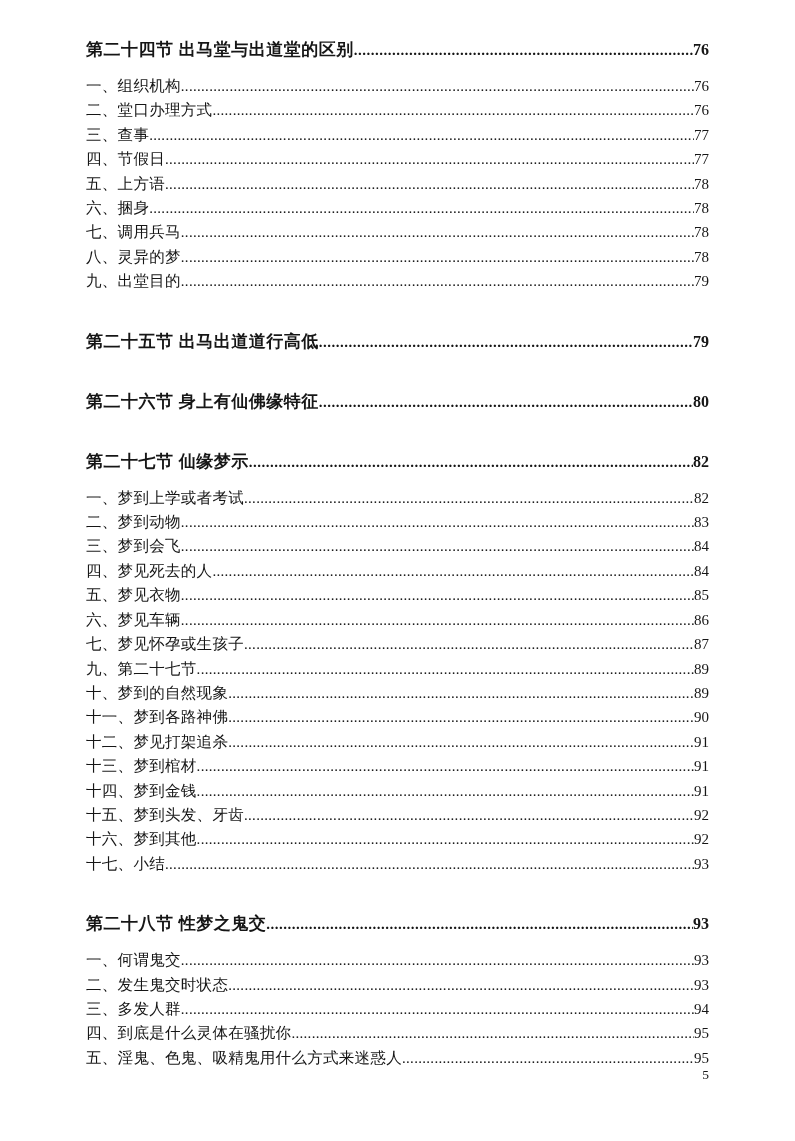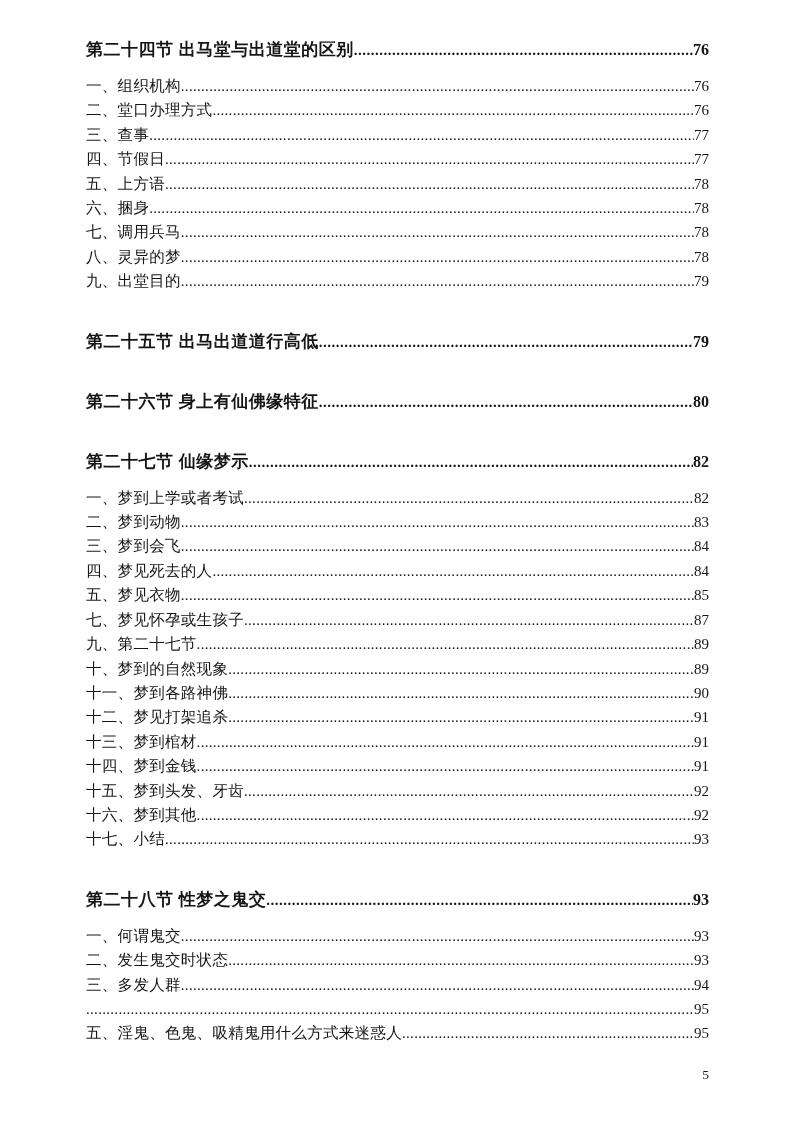--- a/index.html
+++ b/index.html
@@ -187,20 +187,25 @@
             <span class="entry-label">四、梦见死去的人</span>
             <span class="leader"></span>
             <span class="entry-page">84</span>
           </div>
           <div class="row item-row">
             <span class="entry-label">五、梦见衣物</span>
             <span class="leader"></span>
             <span class="entry-page">85</span>
           </div>
           <div class="row item-row">
+            <span class="entry-label">六、梦见车辆</span>
+            <span class="leader"></span>
+            <span class="entry-page">86</span>
+          </div>
+          <div class="row item-row">
             <span class="entry-label">七、梦见怀孕或生孩子</span>
             <span class="leader"></span>
             <span class="entry-page">87</span>
           </div>
           <div class="row item-row">
             <span class="entry-label">九、第二十七节</span>
             <span class="leader"></span>
             <span class="entry-page">89</span>
           </div>
           <div class="row item-row">
@@ -261,20 +266,21 @@
             <span class="entry-label">二、发生鬼交时状态</span>
             <span class="leader"></span>
             <span class="entry-page">93</span>
           </div>
           <div class="row item-row">
             <span class="entry-label">三、多发人群</span>
             <span class="leader"></span>
             <span class="entry-page">94</span>
           </div>
           <div class="row item-row">
+            <span class="entry-label">四、到底是什么灵体在骚扰你</span>
             <span class="leader"></span>
             <span class="entry-page">95</span>
           </div>
           <div class="row item-row">
             <span class="entry-label">五、淫鬼、色鬼、吸精鬼用什么方式来迷惑人</span>
             <span class="leader"></span>
             <span class="entry-page">95</span>
           </div>
         </div>
       </div>

